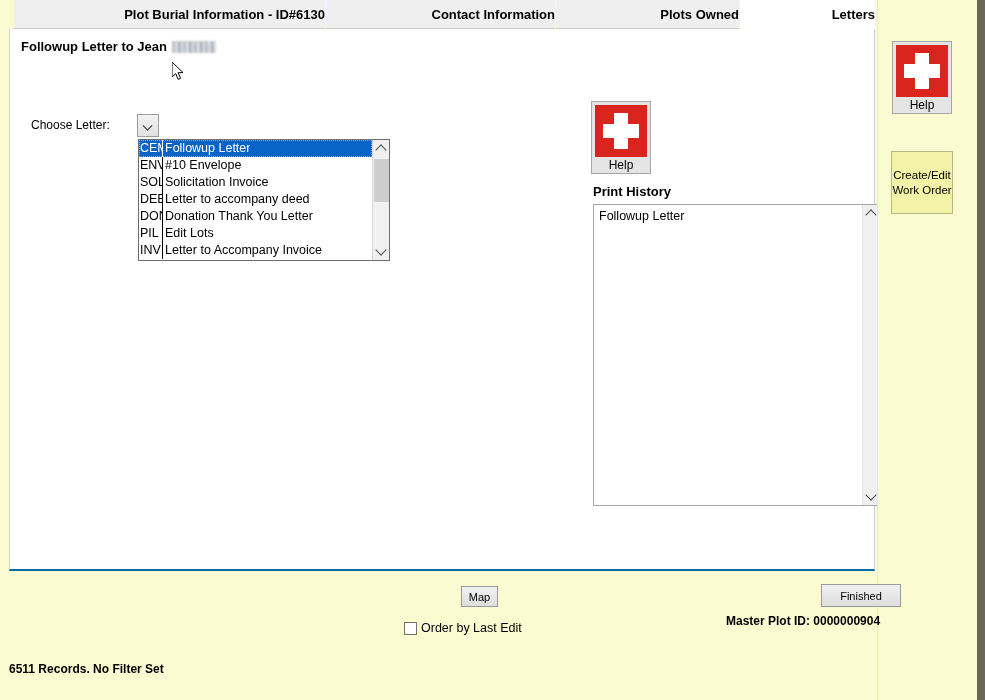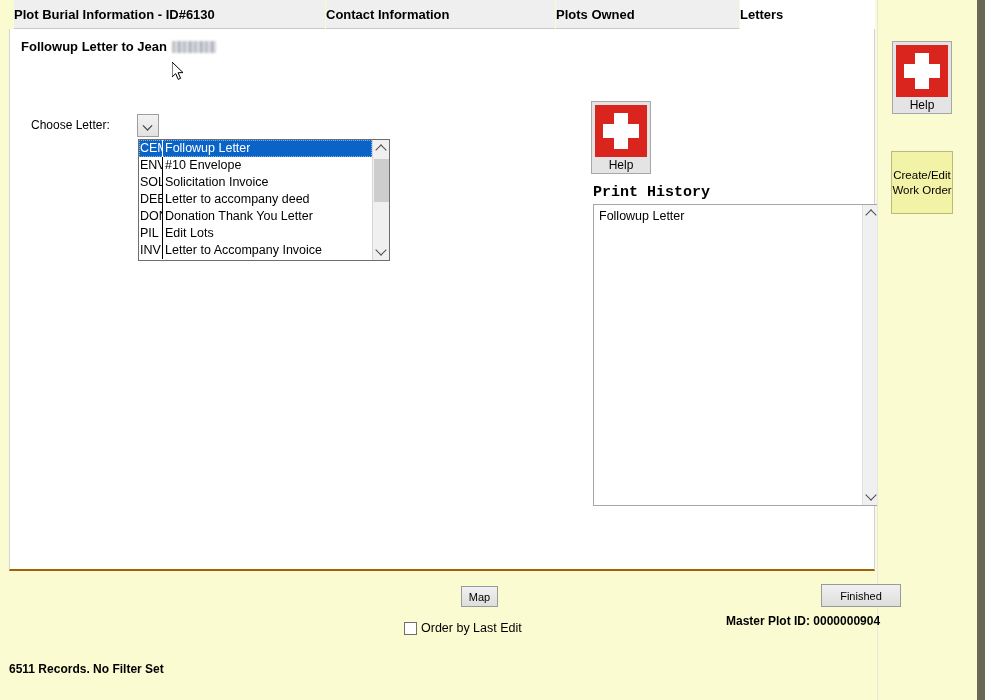--- a/index.html
+++ b/index.html
@@ -43,21 +43,21 @@
     background: #fbfbd2;
   }
   .tab {
     position: absolute;
     top: 0;
     height: 29px;
     background: #efefef;
     border-bottom: 1px solid #c8c8c8;
     display: flex;
     align-items: center;
-    justify-content: flex-start;
+    justify-content: flex-end;
     font-weight: bold;
     font-size: 13px;
     color: #000;
     cursor: pointer;
     box-sizing: border-box;
   }
   .tab.active {
     background: #ffffff;
     border-bottom: 1px solid #ffffff;
     font-weight: bold;
@@ -66,21 +66,21 @@
   
   #panel {
     position: absolute;
     left: 9px;
     top: 29px;
     width: 866px;
     height: 542px;
     background: #ffffff;
     border-left: 1px solid #d4d4d4;
     border-right: 1px solid #d0d0d8;
-    border-bottom: 2px solid #a16207;
+    border-bottom: 2px solid #0369a1;
     box-sizing: border-box;
     padding-left: 20px;
   }
 
   #letter-heading {
     position: absolute;
     left: 11px;
     top: 10px;
     font-size: 13px;
     font-weight: bold;
@@ -259,23 +259,22 @@
   #panel-help {
     position: absolute;
     left: 581px;
     top: 72px;
   }
 
   #print-history-label {
     position: absolute;
     left: 583px;
     top: 155px;
-    font-size: 15px;
+    font-size: 13px;
     font-weight: bold;
-    font-family: Liberation Mono, monospace;
   }
   #print-history-box {
     position: absolute;
     left: 583px;
     top: 175px;
     width: 287px;
     height: 302px;
     background: #ffffff;
     border: 1px solid #a6a6a6;
     box-sizing: border-box;

